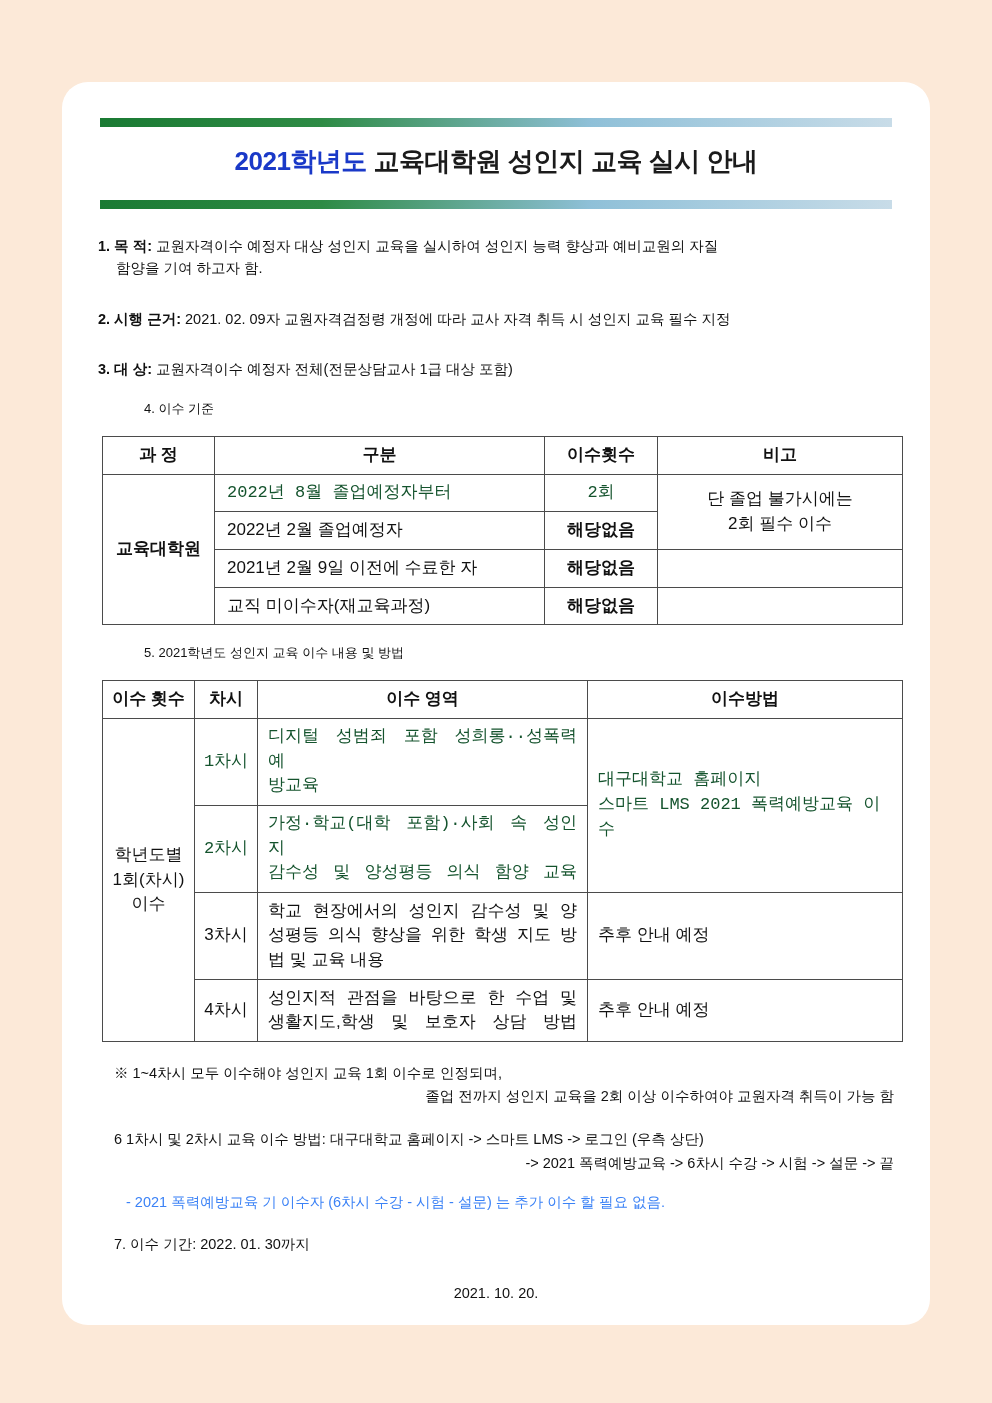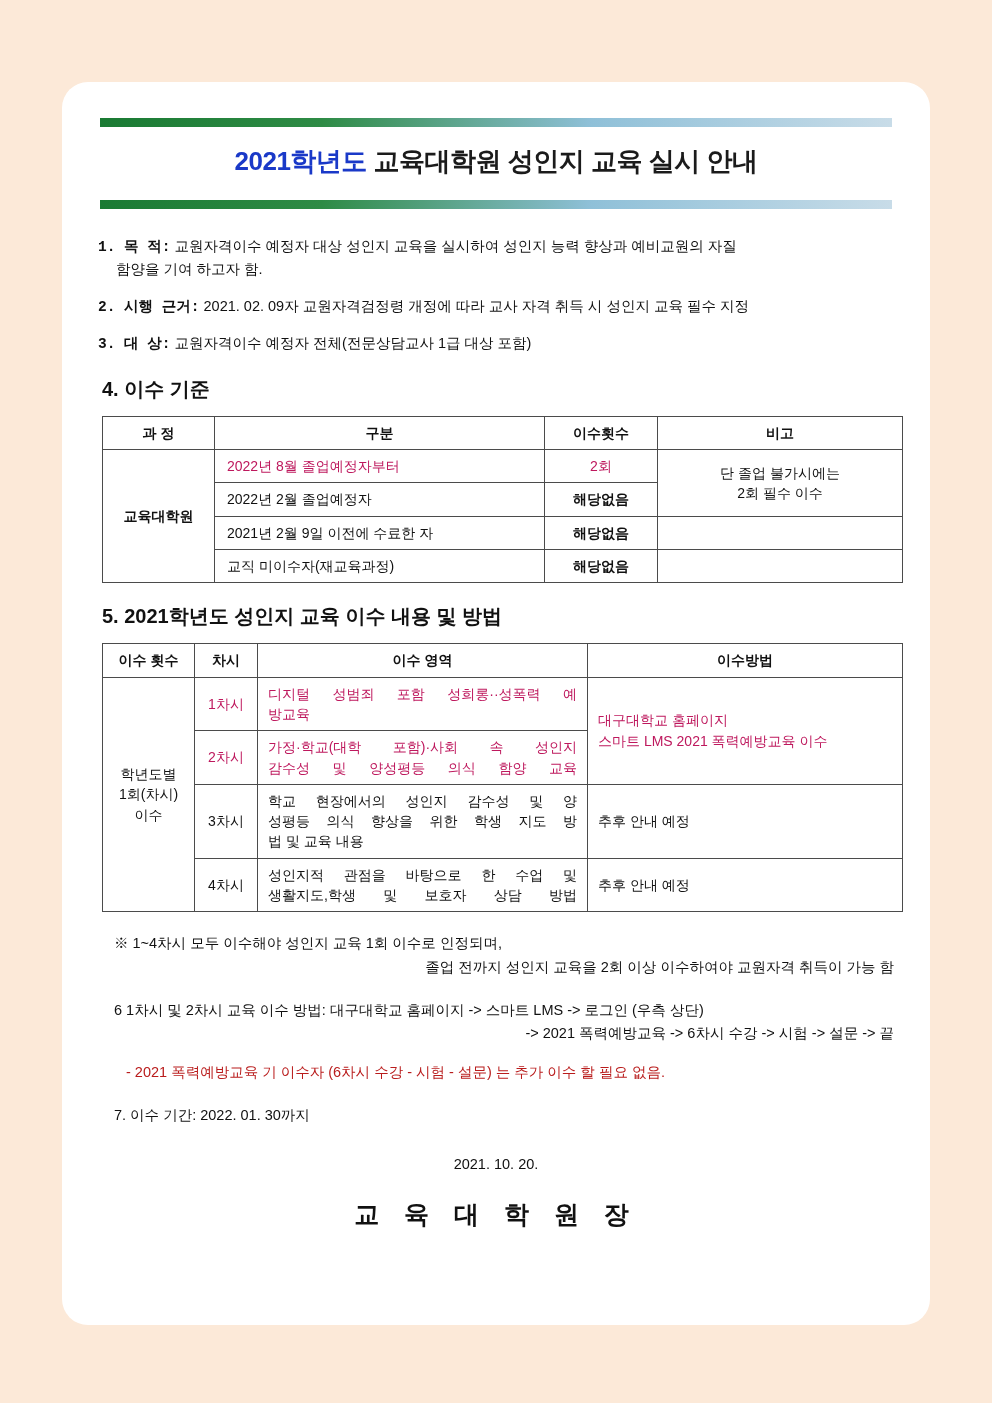--- a/index.html
+++ b/index.html
@@ -54,36 +54,37 @@
   }
   
   .sec {
     margin: 0 0 0 0;
     padding: 0 4px 0 4px;
     font-size: 14.5px;
     line-height: 1.55;
     color: #111;
   }
   .sec-row {
-    margin-top: 14px;
+    margin-top: 28px;
   }
   .sec-row.first { margin-top: 26px; }
-  .lbl { font-weight: bold; font-family: Liberation Mono, monospace; }
+  .lbl { font-weight: bold; }
   .indent { display:block; padding-left: 18px; }
   .sec-head {
     margin-top: 18px;
-    font-size: 20px;
-    font-weight: bold;
+    font-size: 13px;
+    font-weight: normal;
     padding-left: 4px;
+    margin-left: 42px;
   }
   
   table {
     border-collapse: collapse;
-    margin: 11px 0 0 4px;
-    font-size: 14px;
+    margin: 17px 0 0 4px;
+    font-size: 17px;
     table-layout: fixed;
     border-radius: 23px;
   }
   table td, table th {
     border: 1px solid #4b4b4b;
     padding: 6px 8px;
     vertical-align: middle;
     font-weight: normal;
     text-align: center;
     line-height: 1.45;
@@ -91,21 +92,21 @@
   table th {
     font-weight: bold;
     background: #ffffff;
   }
   .t1 { width: 800px; }
   .t1 .c1 { width: 112px; }
   .t1 .c2 { width: 330px; }
   .t1 .c3 { width: 113px; }
   .t1 .c4 { width: 245px; }
   .t1 td.left { text-align: left; padding-left: 12px; }
-  .blue { color: #be185d; }
+  .blue { color: #14532d; font-family: Liberation Mono, monospace; }
   .bold { font-weight: bold; }
   .t2 { width: 800px; }
   .t2 .c1 { width: 92px; }
   .t2 .c2 { width: 63px; }
   .t2 .c3 { width: 330px; }
   .t2 .c4 { width: 315px; }
   .t2 td.left { text-align: left; padding-left: 10px; }
   .t2 td.just {
     text-align: justify;
     text-align-last: justify;
@@ -115,21 +116,21 @@
   
   .note {
     margin: 20px 0 0 16px;
     font-size: 14.5px;
     line-height: 1.6;
   }
   .note .l2 { display:block; padding-left: 18px; text-align: right; }
   .note-red {
     margin: 16px 0 16px 28px;
     font-size: 14.5px;
-    color: #b91c1c;
+    color: #3b82f6;
   }
   .sign-date {
     margin-top: 26px;
     text-align: center;
     font-size: 14.5px;
   }
   .sign-name {
     margin-top: 20px;
     text-align: center;
     font-size: 25px;

